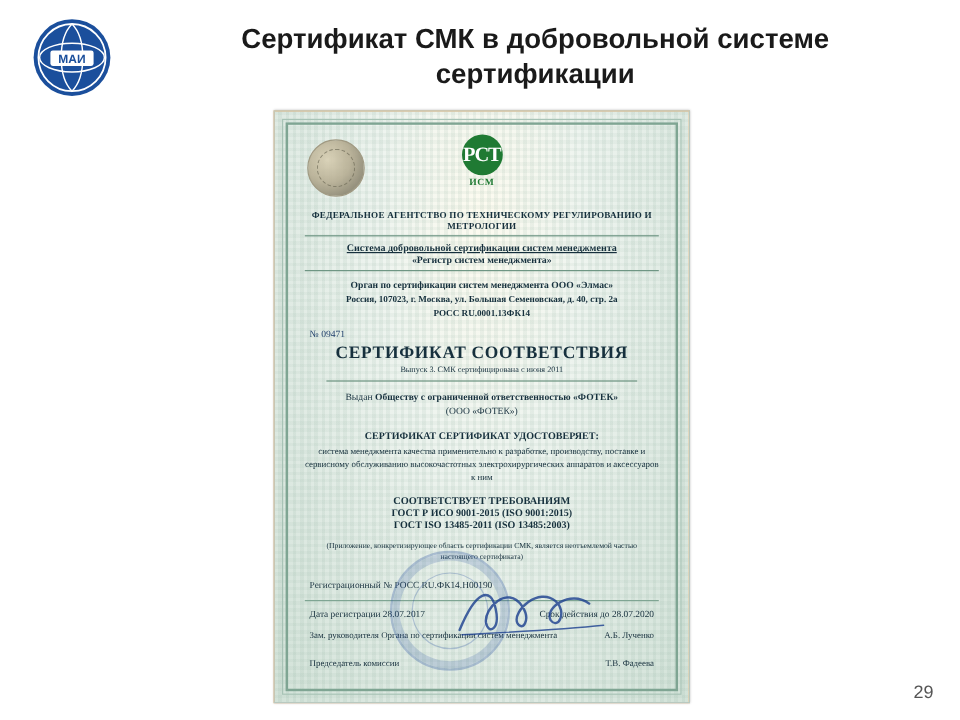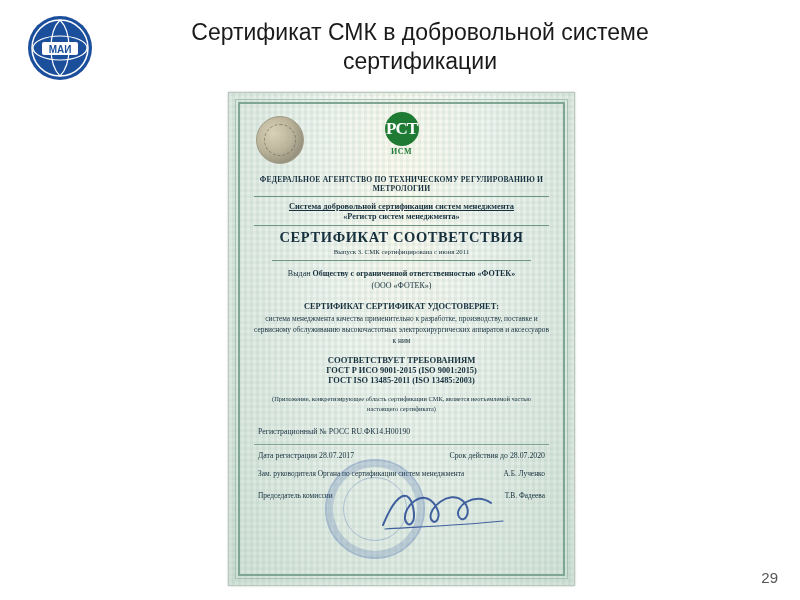--- a/index.html
+++ b/index.html
@@ -11,26 +11,26 @@
     width: 800px;
     height: 600px;
     overflow: hidden;
     font-family: "Liberation Sans", sans-serif;
     position: relative;
   }
 
   
   .slide-title {
     position: absolute;
-    left: 140px;
+    left: 166px;
     top: 18px;
     width: 560px;
     text-align: center;
     font-size: 23px;
-    font-weight: normal;
+    font-weight: bold;
     color: #1a1a1a;
     line-height: 1.25;
   }
 
   
   .logo {
     position: absolute;
     left: 26px;
     top: 14px;
     width: 68px;
@@ -312,21 +312,27 @@
       <div class="rst-logo">
         <div class="rst-circle">РСТ</div>
         <div class="rst-label">ИСМ</div>
       </div>
     </div>
 
     <div class="agency">ФЕДЕРАЛЬНОЕ АГЕНТСТВО ПО ТЕХНИЧЕСКОМУ РЕГУЛИРОВАНИЮ И МЕТРОЛОГИИ</div>
     <div class="sys-line1">Система добровольной сертификации систем менеджмента</div>
     <div class="sys-line2">«Регистр систем менеджмента»</div>
 
-
+    <div class="organ">
+      <div class="big">Орган по сертификации систем менеджмента ООО «Элмас»</div>
+      <div>Россия, 107023, г. Москва, ул. Большая Семеновская, д. 40, стр. 2а</div>
+      <div>РОСС RU.0001.13ФК14</div>
+    </div>
+
+    <div class="num-row">№ 09471</div>
 
     <div class="cert-title">СЕРТИФИКАТ СООТВЕТСТВИЯ</div>
     <div class="cert-sub">Выпуск 3. СМК сертифицирована с июня 2011</div>
     <div class="rule"></div>
 
     <div class="issued">
       <div>
         <span>Выдан</span>
         <b>Обществу с ограниченной ответственностью «ФОТЕК»</b>
       </div>

